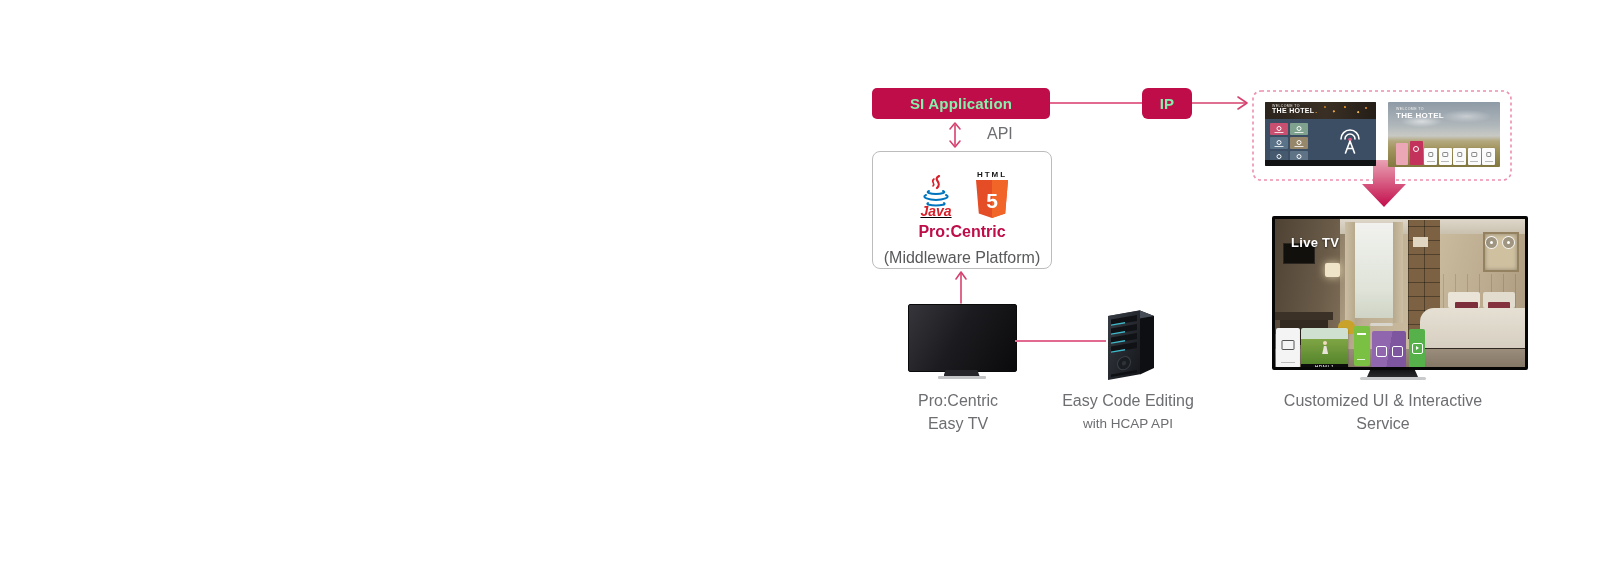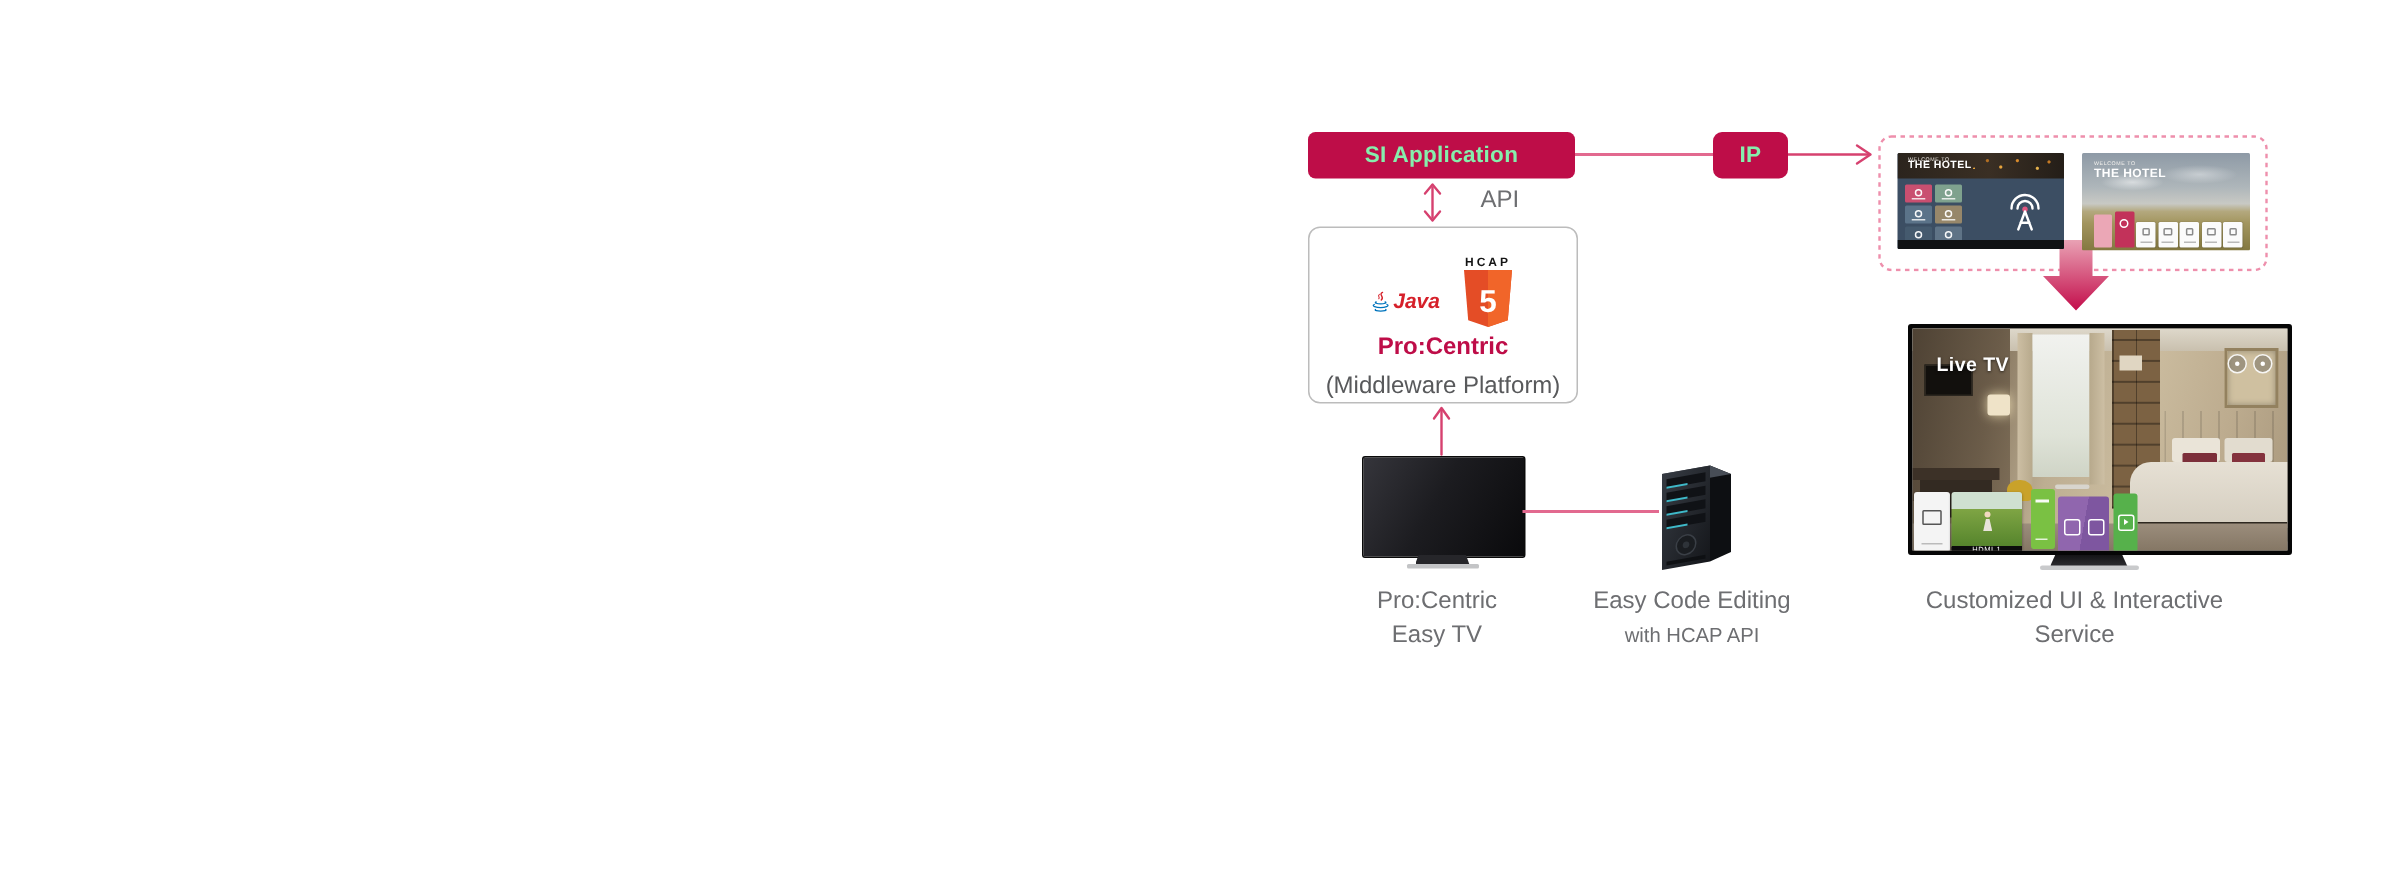--- a/index.html
+++ b/index.html
@@ -19,21 +19,21 @@
   .thin-arrow{position:absolute;}
   .thin-arrow path,.thin-arrow polyline,.thin-arrow line{stroke:var(--arrow-stroke);stroke-width:1.6;fill:none;stroke-linecap:round;stroke-linejoin:round;}
   .api-label{position:absolute;color:var(--text-gray);font-size:16px;}
   
   .mw-box{
     position:absolute;left:872px;top:151px;width:178px;height:116px;
     border:1px solid var(--box-border);border-radius:8px;background:#fff;
     display:flex;flex-direction:column;align-items:center;
   }
   .logo-row{display:flex;align-items:flex-end;gap:12px;margin-top:8px;height:58px;}
-  .java-wrap{display:flex;flex-direction:row;align-items:center;width:48px;}
+  .java-wrap{display:flex;flex-direction:column;align-items:center;width:48px;text-decoration:underline;}
   .java-word{color:#D6202A;font-weight:bold;font-style:italic;font-size:14px;margin-top:-4px;line-height:14px;}
   .html5-wrap{display:flex;flex-direction:column;align-items:center;width:40px;}
   .html-word{color:#141414;font-weight:800;font-size:8px;letter-spacing:2px;line-height:9px;margin-bottom:1px;}
   .mw-title{color:var(--crimson);font-weight:bold;font-size:16px;margin-top:4px;line-height:19px;}
   .mw-sub{color:#58595B;font-size:16px;margin-top:7px;line-height:19px;}
   
   .tv-sm{position:absolute;left:908px;top:304px;width:107px;height:78px;}
   .tv-sm .screen{width:107px;height:66px;border:1px solid #0a0a0a;border-radius:2px;
     background:linear-gradient(120deg,#35353b 0%,#1c1c20 45%,#0a0a0c 100%);}
   .tv-sm .neck{position:absolute;left:50%;top:66px;transform:translateX(-50%);
@@ -187,21 +187,21 @@
         <svg width="40" height="33" viewBox="0 0 40 33">
           <path d="M23 1c-7 4 4 6-2 12" stroke="#D6202A" stroke-width="2.2" fill="none" stroke-linecap="round"></path>
           <path d="M18 4c-4 3 2 4-1 7" stroke="#D6202A" stroke-width="1.6" fill="none" stroke-linecap="round"></path>
           <path d="M13 16c-4 1.5 1.5 3 7 3s11-1.5 7-3" stroke="#0074BD" stroke-width="2" fill="none" stroke-linecap="round"></path>
           <path d="M10 20c-5.5 2.5 3.5 5 10 5s15.5-2.5 10-5" stroke="#0074BD" stroke-width="2" fill="none" stroke-linecap="round"></path>
           <path d="M12 28c-2.5 1.5 3 2.5 8 2.5s10.5-1 8-2.5" stroke="#0074BD" stroke-width="2" fill="none" stroke-linecap="round"></path>
         </svg>
         <div class="java-word">Java</div>
       </div>
       <div class="html5-wrap">
-        <div class="html-word">HCAP</div>
+        <div class="html-word">HTML</div>
         <svg width="34" height="38" viewBox="0 0 34 38">
           <polygon points="1,0 33,0 30.2,33.5 17,38 3.8,33.5" fill="#E44D26"></polygon>
           <polygon points="17,0 33,0 30.2,33.5 17,38" fill="#F16529"></polygon>
           <text x="17" y="28" text-anchor="middle" font-size="21" font-weight="bold" fill="#ffffff" font-family="Liberation Sans, sans-serif">5</text>
         </svg>
       </div>
     </div>
     <div class="mw-title">Pro:Centric</div>
     <div class="mw-sub">(Middleware Platform)</div>
   </div>

